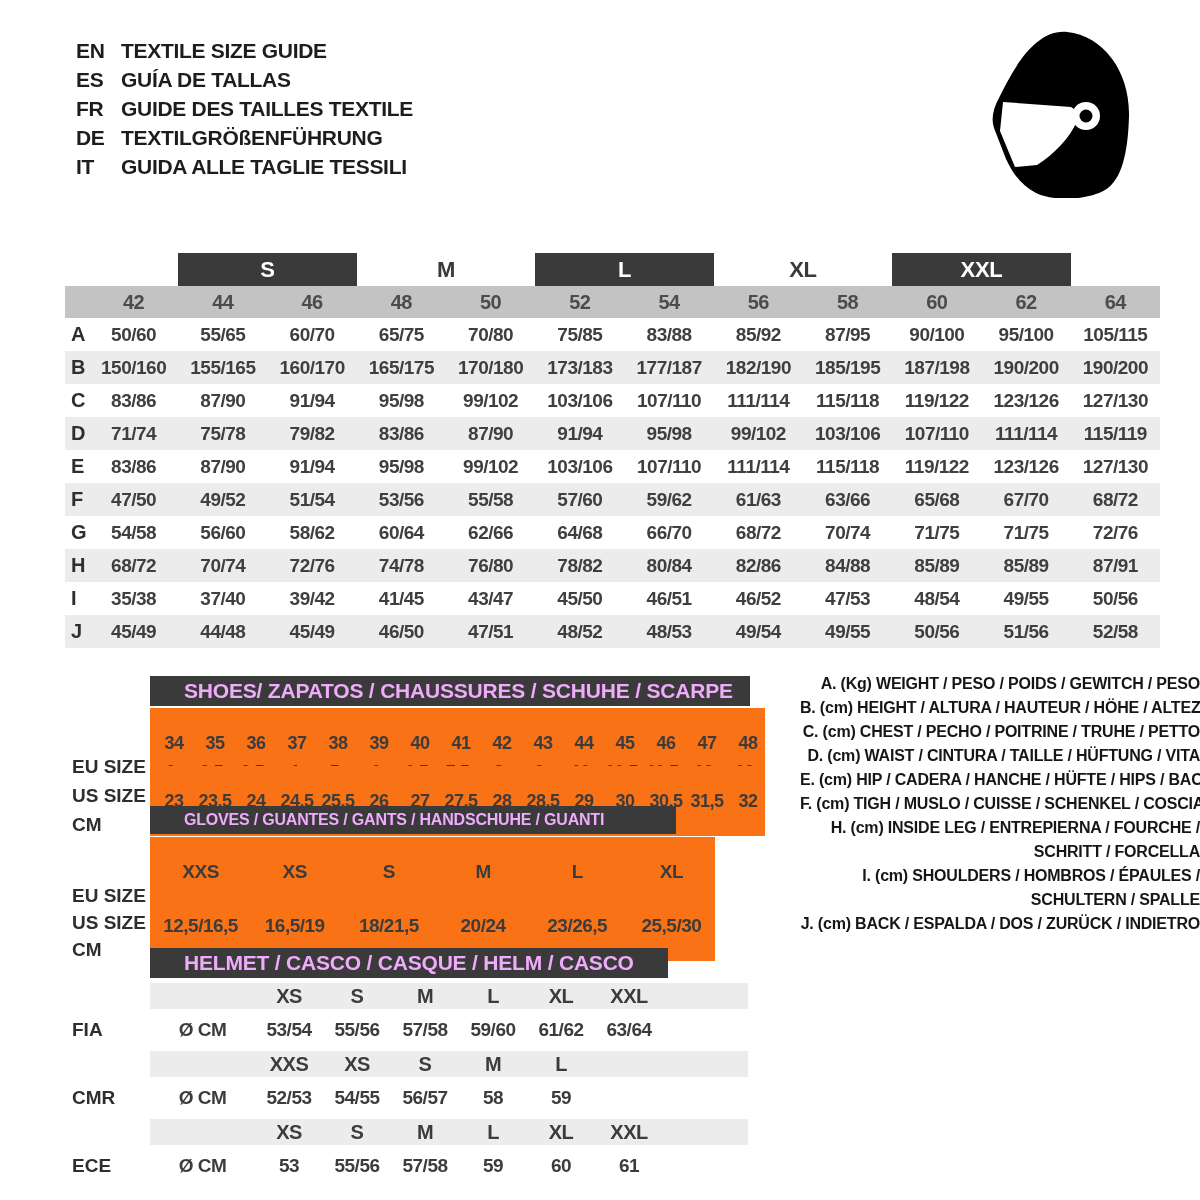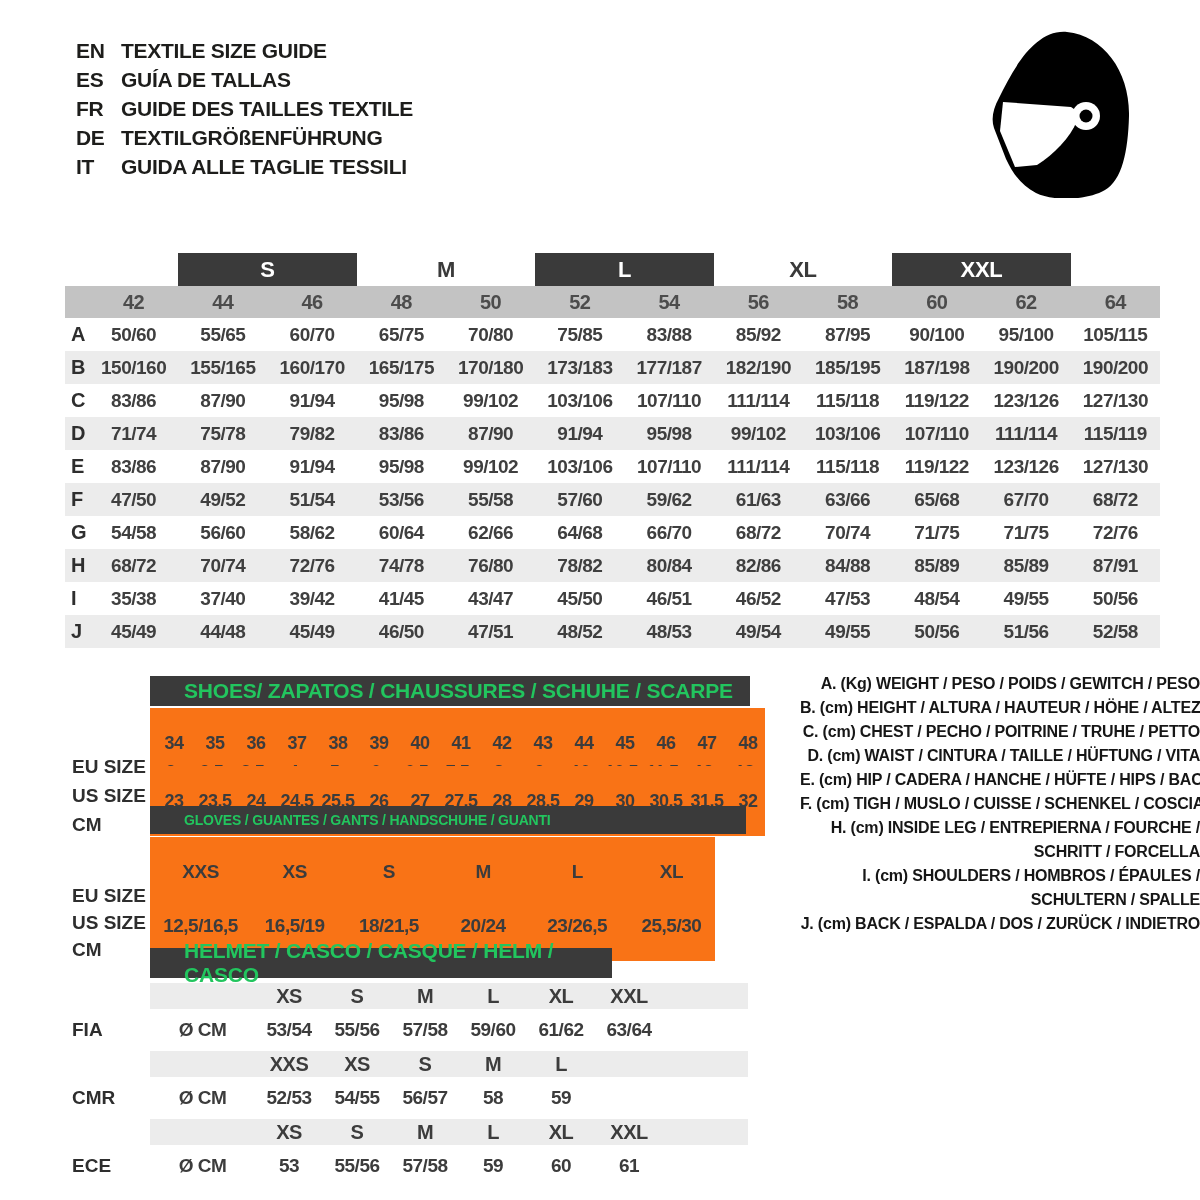--- a/index.html
+++ b/index.html
@@ -23,40 +23,40 @@
   .num-row .cell{color:#4c4c4c;font-size:20px;}
   .trow{height:33px;}
   .trow.stripe{background:#ececec;}
   .cell{display:flex;align-items:center;justify-content:center;
         font-weight:bold;font-size:19px;color:#3f3f3f;letter-spacing:-0.5px;}
   .rlabel{display:flex;align-items:center;padding-left:6px;
           font-weight:bold;font-size:20px;color:#2e2e2e;}
 
   
   .section{position:absolute;left:65px;}
-  .sec-bar{background:#3a3a3a;color:#22c55e;font-weight:bold;display:flex;align-items:center;
+  .sec-bar{background:#3a3a3a;color:#f0abfc;font-weight:bold;display:flex;align-items:center;
            letter-spacing:-0.2px;box-sizing:border-box;padding-left:34px;margin-left:85px;}
   .srow{display:grid;}
   .srow .cell{font-size:18px;color:#3c3c3c;}
   .srow .rlabel{font-size:19px;padding-left:7px;margin-top:48px;}
   .srow.stripe .band{background:#f97316;padding-left:7px;}
 
   .shoes{top:676px;width:700px;}
   .shoes .sec-bar{height:30px;width:600px;font-size:21px;margin-bottom:2px;}
   .shoes .srow{grid-template-columns:85px repeat(15,1fr);height:29px;}
   .shoes .srow:last-child{height:31px;}
 
   .gloves{top:806px;width:650px;}
-  .gloves .sec-bar{height:28px;width:596px;font-size:14px;margin-bottom:3px;}
+  .gloves .sec-bar{height:28px;width:526px;font-size:16px;margin-bottom:3px;}
   .gloves .srow{grid-template-columns:85px repeat(6,1fr);height:27px;}
   .gloves .srow .cell{font-size:19px;}
   .gloves .srow:last-child{height:32px;}
 
   .helmet{top:948px;width:683px;}
-  .helmet .sec-bar{height:30px;width:462px;font-size:21px;margin-bottom:5px;}
+  .helmet .sec-bar{height:30px;width:518px;font-size:21px;margin-bottom:5px;}
   .hrow{display:grid;grid-template-columns:85px 105px repeat(6,68px) 85px;}
   .hrow.sizes{height:26px;}
   .hrow.vals{height:42px;}
   .hrow .cell{font-size:19px;color:#3c3c3c;}
   .hrow.sizes .cell{font-size:20px;}
   .hrow .rlabel{font-size:19px;padding-left:7px;}
   .hrow.sizes .band{background:#ececec;}
 
   
   .legend{position:absolute;left:800px;top:672px;width:400px;}

